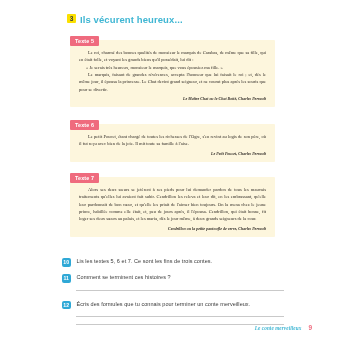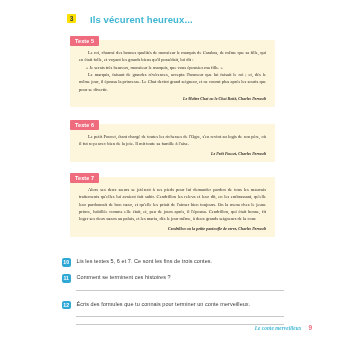--- a/index.html
+++ b/index.html
@@ -13,21 +13,21 @@
     position: relative;
     width: 340px; height: 340px;
     background: #ffffff;
     padding: 0;
   }
 
   
   .section-header {
     display: flex;
     align-items: flex-start;
-    gap: 14px;
+    gap: 4px;
     position: absolute;
     left: 67px;
     top: 14px;
   }
   .section-num {
     width: 9px; height: 9px;
     background: #fbe000;
     color: #3a3a3a;
     font-size: 6.5px;
     font-weight: bold;

